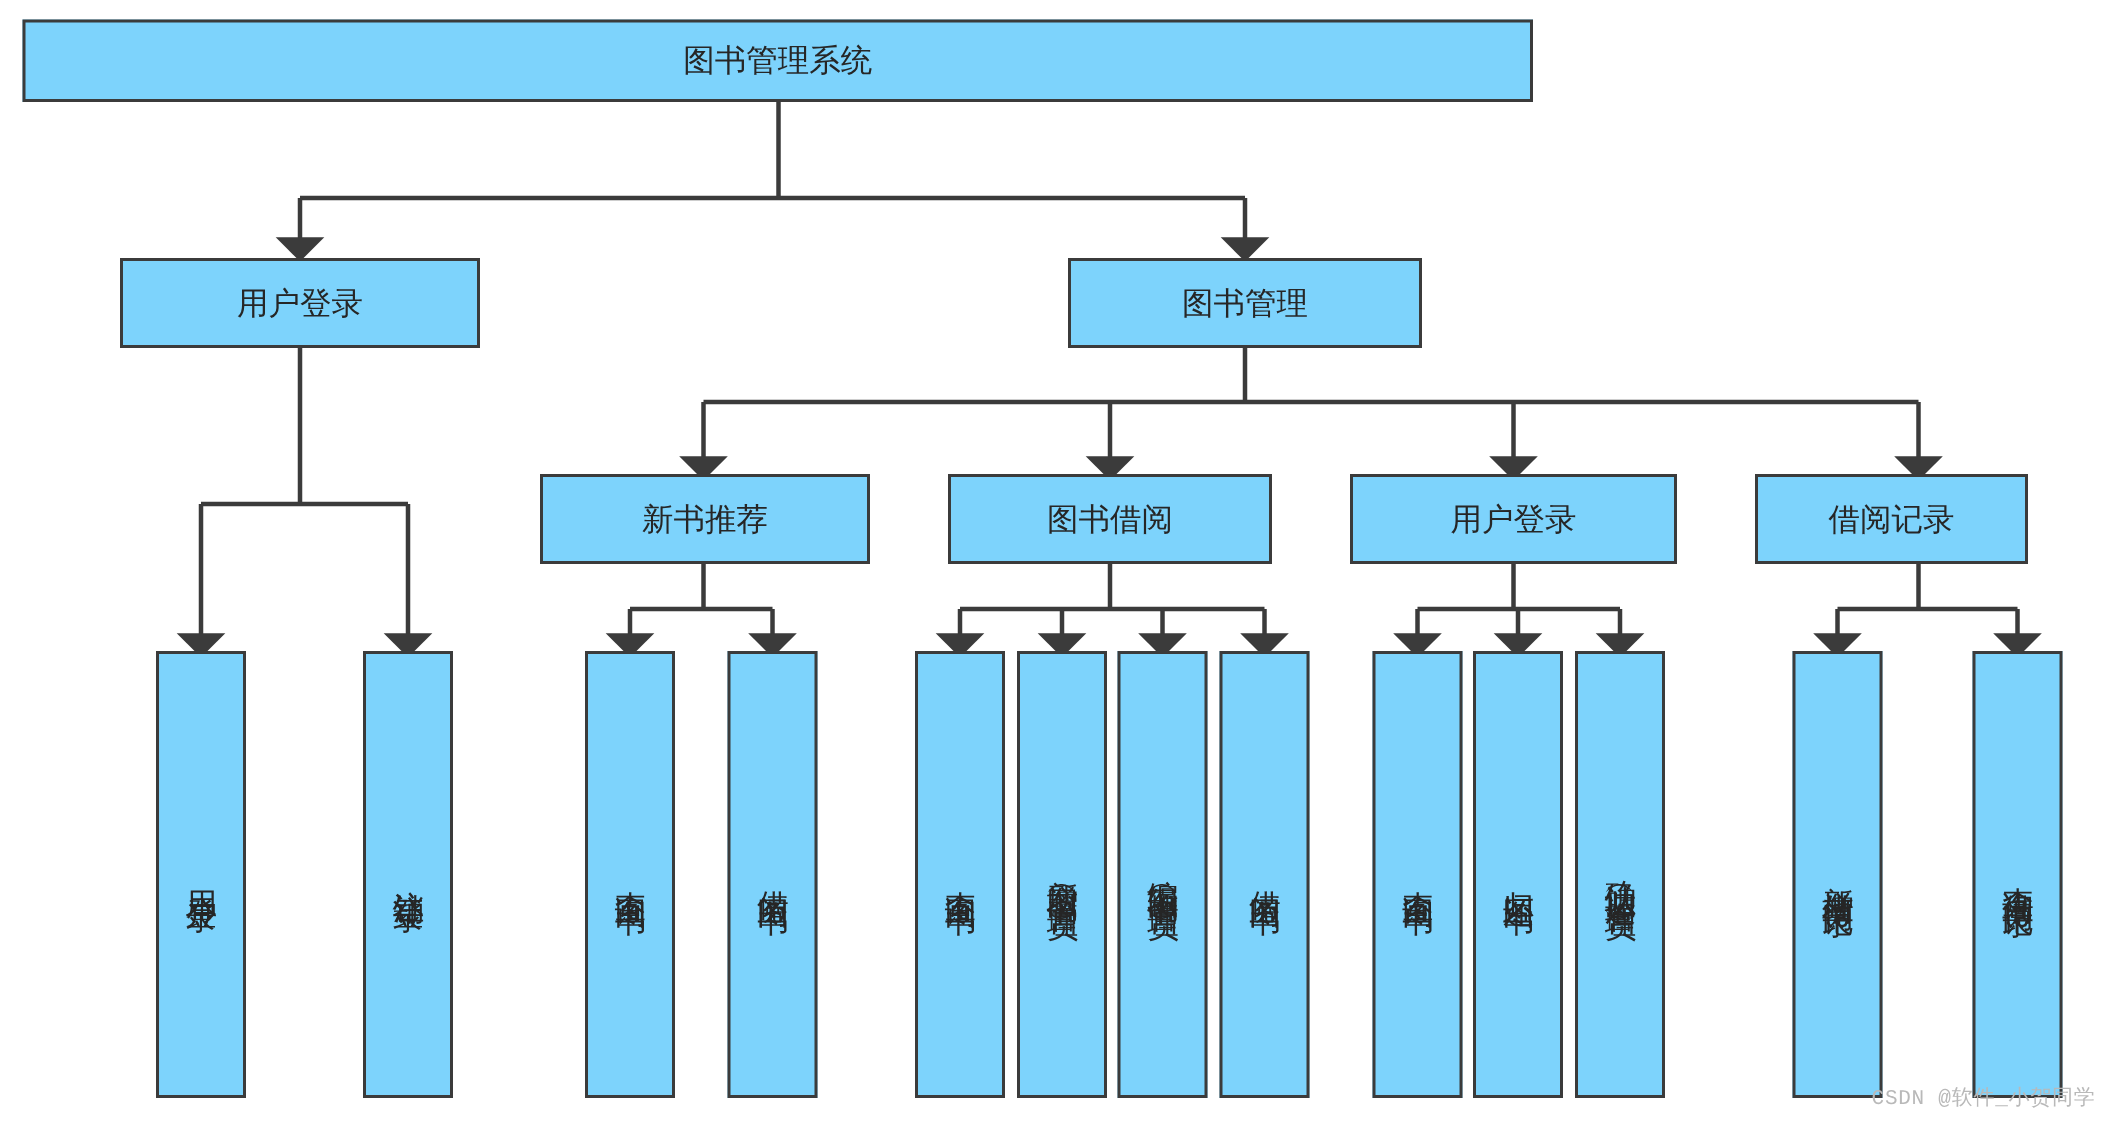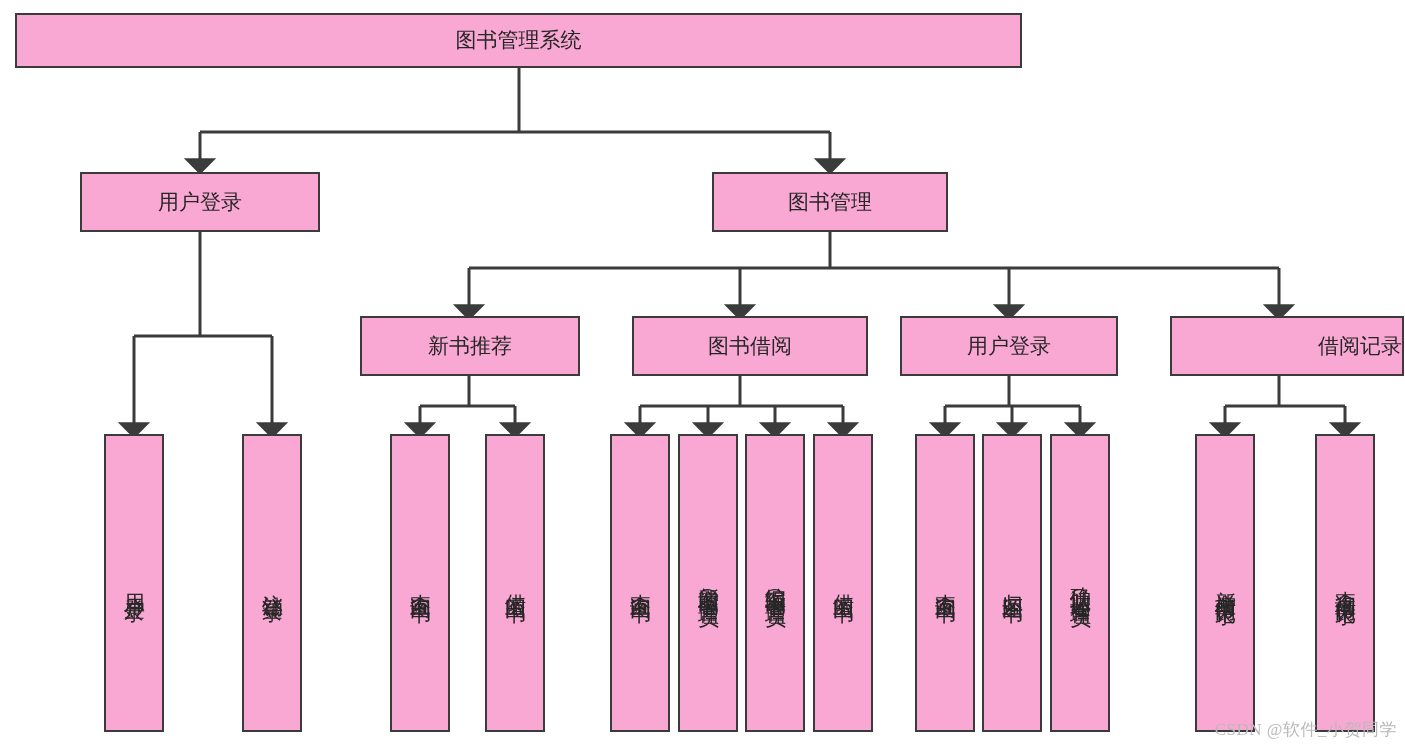--- a/index.html
+++ b/index.html
@@ -23,21 +23,21 @@
     position: absolute;
     left: 0;
     top: 0;
     width: 1405px;
     height: 747px;
     pointer-events: none;
   }
   .node {
     position: absolute;
     box-sizing: border-box;
-    background: #f9a8d4;
+    background: #7dd3fc;
     border: 2px solid #3b3b3b;
     display: flex;
     align-items: center;
     justify-content: center;
     color: #262626;
     line-height: 1.18;
     text-align: center;
   }
   .node-h {
     font-size: 21px;
@@ -55,25 +55,25 @@
   }
   .node-v span {
     writing-mode: vertical-rl;
     text-orientation: upright;
     display: block;
   }
   .watermark {
     position: absolute;
     right: 8px;
     bottom: 6px;
-    font-size: 17px;
+    font-size: 14px;
     color: #b9b9b9;
     letter-spacing: 0.5px;
     white-space: nowrap;
-    font-family: Liberation Serif, serif;
+    font-family: Liberation Mono, monospace;
   }
 </style>
 </head>
 <body>
 
 <div id="diagram-root">
 
   <svg class="edges" viewBox="0 0 1405 747">
     <defs>
       <marker id="arrow" markerWidth="10" markerHeight="12" refX="2.6" refY="6" orient="auto" markerUnits="strokeWidth">
@@ -133,29 +133,29 @@
   </div>
 
   <div class="node node-h" style="left:360px; top:316px; width:220px; height:60px;">
     <span>新书推荐</span>
   </div>
 
   <div class="node node-h" style="left:712px; top:172px; width:236px; height:60px;">
     <span>图书管理</span>
   </div>
 
-  <div class="node node-h" style="left:632px; top:316px; width:236px; height:60px;">
+  <div class="node node-h" style="left:632px; top:316px; width:216px; height:60px;">
     <span>图书借阅</span>
   </div>
 
   <div class="node node-h" style="left:900px; top:316px; width:218px; height:60px;">
     <span>用户登录</span>
   </div>
 
-  <div class="node node-h" style="left:1170px; top:316px; width:234px; height:60px;justify-content:flex-end;">
+  <div class="node node-h" style="left:1170px; top:316px; width:182px; height:60px;">
     <span>借阅记录</span>
   </div>
 
   <div class="node node-v" style="left:104px; top:434px; width:60px; height:298px;">
     <span>用户登录</span>
   </div>
 
   <div class="node node-v" style="left:242px; top:434px; width:60px; height:298px;">
     <span>注销登录</span>
   </div>

